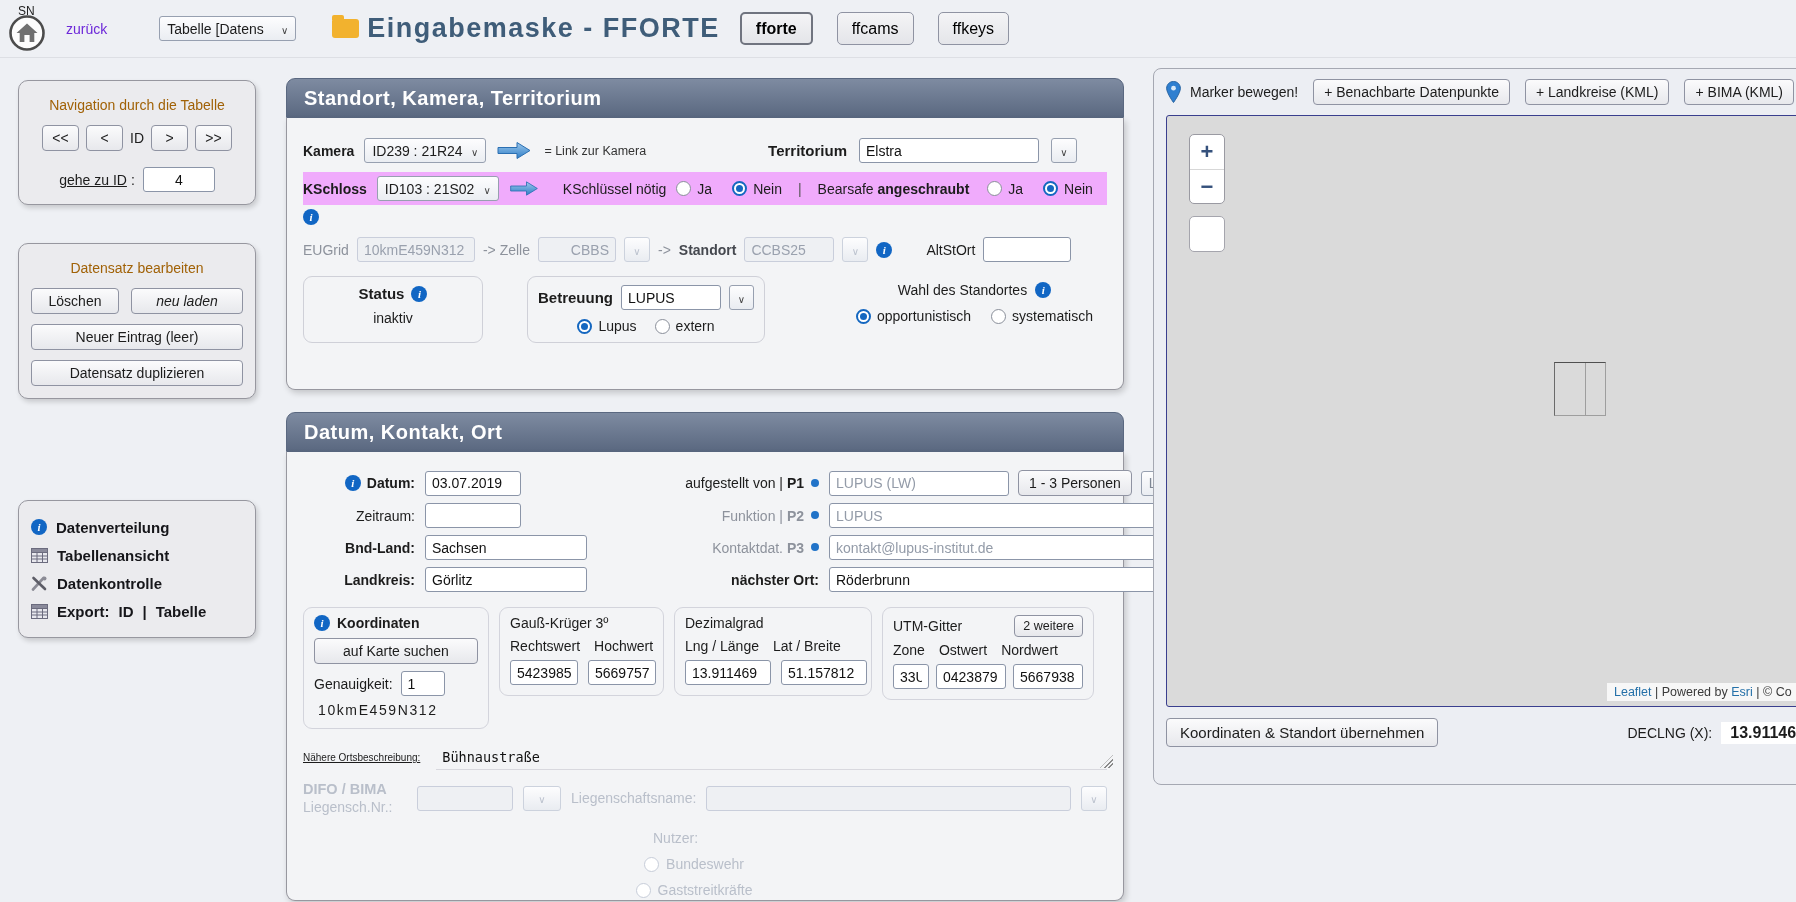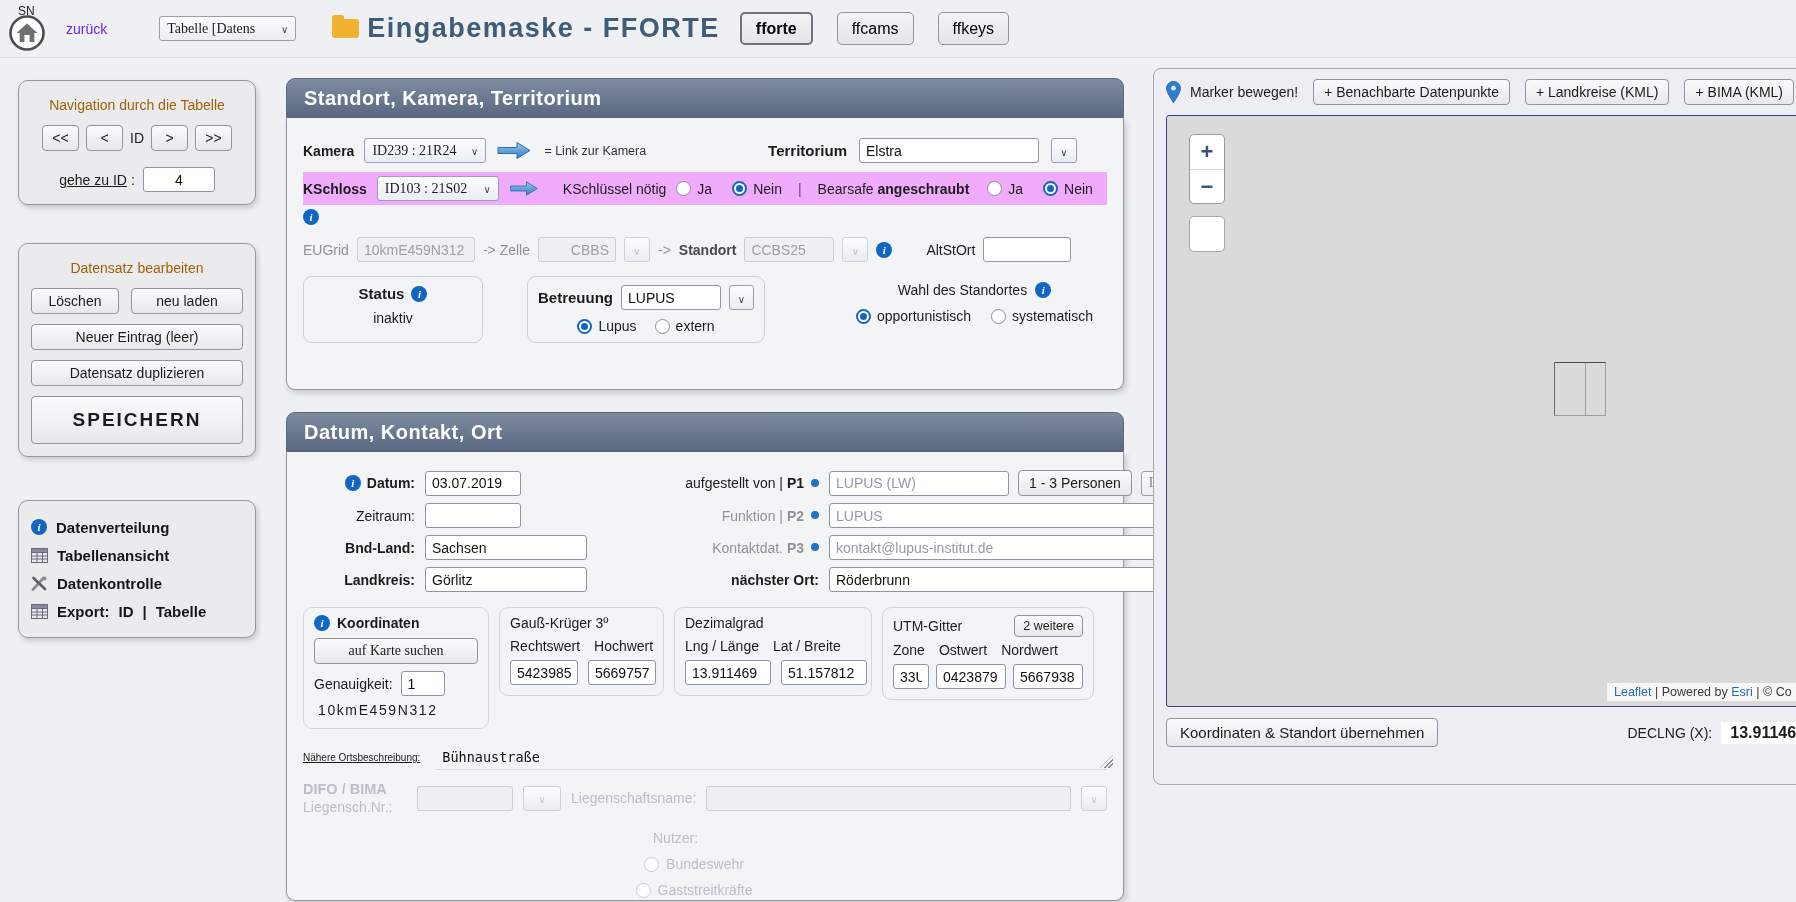--- a/index.html
+++ b/index.html
@@ -19,21 +19,21 @@
   }
   .inp {
     background:#fff; border:1px solid #8b95a8; border-radius:3px;
     height:25px; padding:0 6px; font-size:14px; color:#111; font-family:inherit;
   }
   .inp.gray { color:#939ba8; }
   .inp.dis { background:#eef0f3; border-color:#c9cedb; color:#9aa1ae; }
   .sel {
     display:inline-flex; align-items:center; justify-content:space-between; gap:8px;
     background:linear-gradient(#fdfdfe,#eaedf2); border:1px solid #97a0b0;
-    border-radius:3px; height:25px; padding:0 7px; cursor:pointer; white-space:nowrap;font-family:Liberation Serif, serif;
+    border-radius:3px; height:25px; padding:0 7px; cursor:pointer; white-space:nowrap;
   }
   .chev::after { content:"∨"; font-size:10px; color:#444; line-height:1; }
   .sel.dis .chev::after, .dischev::after { color:#bcc2ce; }
   .selbtn {
     width:26px; height:25px; display:inline-flex; align-items:center; justify-content:center;
     background:linear-gradient(#fdfdfe,#e9ecf1); border:1px solid #97a0b0; border-radius:3px; cursor:pointer;
   }
   .radio {
     width:15px; height:15px; border-radius:50%; background:#fff;
     border:1px solid #8a8f9a; display:inline-block; position:relative; flex:none; cursor:pointer;
@@ -74,21 +74,21 @@
     box-shadow:2px 3px 5px rgba(0,0,0,.16); padding:12px 12px; }
   .sbox-title { text-align:center; margin:4px 0 12px; color:#a16207; }
   .navrow { display:flex; align-items:center; justify-content:center; gap:7px; }
   .navrow .btn { width:37px; padding:0; }
   .gotorow { display:flex; align-items:center; justify-content:center; gap:4px; margin-top:16px; }
   .goto { text-decoration:underline; cursor:pointer; color:#1c1c1c; }
   .goto-inp { width:72px; text-align:center; margin-left:4px; }
   .editcol { display:flex; flex-direction:column; gap:10px; }
   .editrow { display:flex; gap:12px; }
   .editrow .btn:first-child { width:88px; }
-  .editrow .btn:last-child { flex:1; }
+  .editrow .btn:last-child { flex:1;font-style:italic; }
   .wide { width:100%; }
   .save { height:48px; font-size:19px; font-weight:600; letter-spacing:2px; }
   .linkrow { display:flex; align-items:center; gap:9px; height:28px; cursor:pointer;
     font-size:15px; font-weight:600; color:#16161a; }
   .linkrow svg { flex:none; }
   .explink { text-decoration:none; color:#16161a; }
   
   .panel { position:absolute; left:286px; width:838px; }
   .phead { background:linear-gradient(#7e8ba1,#5a6880); color:#fff; font-size:20px; font-weight:bold;
     letter-spacing:.5px; height:40px; display:flex; align-items:center; padding:0 17px;
@@ -119,21 +119,21 @@
   .fgrid { display:grid; grid-template-columns:112px 162px 222px 1fr;
     grid-row-gap:7px; grid-column-gap:10px; align-items:center; margin-top:6px; }
   .ra { justify-self:end; display:flex; align-items:center; gap:6px; }
   .p1line { display:flex; align-items:center; gap:9px; }
   .coordrow { display:flex; gap:10px; margin-top:15px; align-items:flex-start; }
   .cbox { background:#f3f4f6; border:1px solid #d3d4dc; border-radius:9px; padding:7px 10px 10px; }
   .cbox .chead { display:flex; align-items:center; gap:7px; margin-bottom:7px; white-space:nowrap; }
   .ccols { display:flex; gap:14px; margin-bottom:6px; white-space:nowrap; }
   .cvals { display:flex; gap:10px; }
   .kbox { width:186px; }
-  .kbox .btn { width:100%; margin-bottom:7px;font-family:Liberation Serif, serif; }
+  .kbox .btn { width:100%; margin-bottom:7px; }
   .genrow { display:flex; align-items:center; gap:8px; margin-bottom:6px; }
   .gen-inp { width:44px; }
   .gridref { letter-spacing:1.6px; margin-left:4px; }
   .utmhead { display:flex; align-items:center; justify-content:space-between; }
   .more { height:22px; font-size:12.5px; padding:0 8px; }
   .ortsrow { display:flex; align-items:center; gap:16px; margin-top:16px; }
   .ortswrap { position:relative; flex:1; }
   .orts-inp { width:100%; font-family:"DejaVu Sans Mono", monospace; font-size:13.5px;
     border:none; background:transparent; border-bottom:1px solid #d8d8de; border-radius:0; }
   .grip { position:absolute; right:-6px; bottom:2px; width:13px; height:13px;
@@ -216,21 +216,20 @@
 
 <div class="sbox" style="top:243px;">
   <div class="sbox-title">Datensatz bearbeiten</div>
   <div class="editcol">
     <div class="editrow">
       <button class="btn">Löschen</button>
       <button class="btn">neu laden</button>
     </div>
     <button class="btn wide">Neuer Eintrag (leer)</button>
     <button class="btn wide">Datensatz duplizieren</button>
-    <button class="btn wide save">SPEICHERN</button>
   </div>
 </div>
 
 <div class="sbox" style="top:500px;">
   <div class="linkrow">
     <span class="info">i</span>
     <span>Datenverteilung</span>
   </div>
   <div class="linkrow">
     <svg width="17" height="15" viewBox="0 0 17 15">

